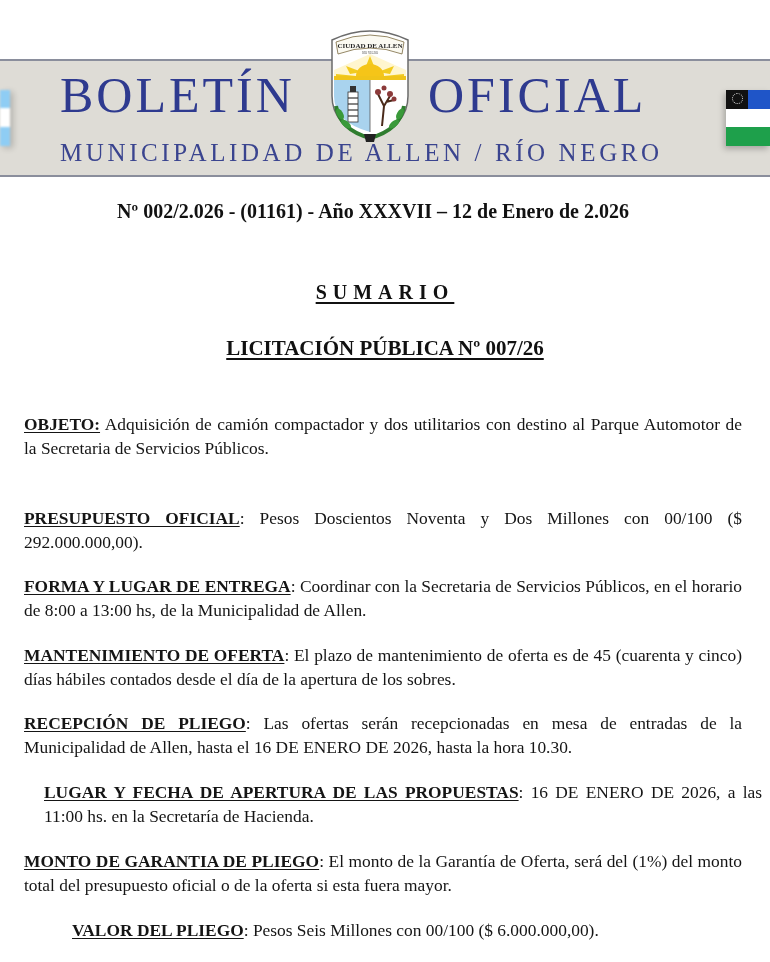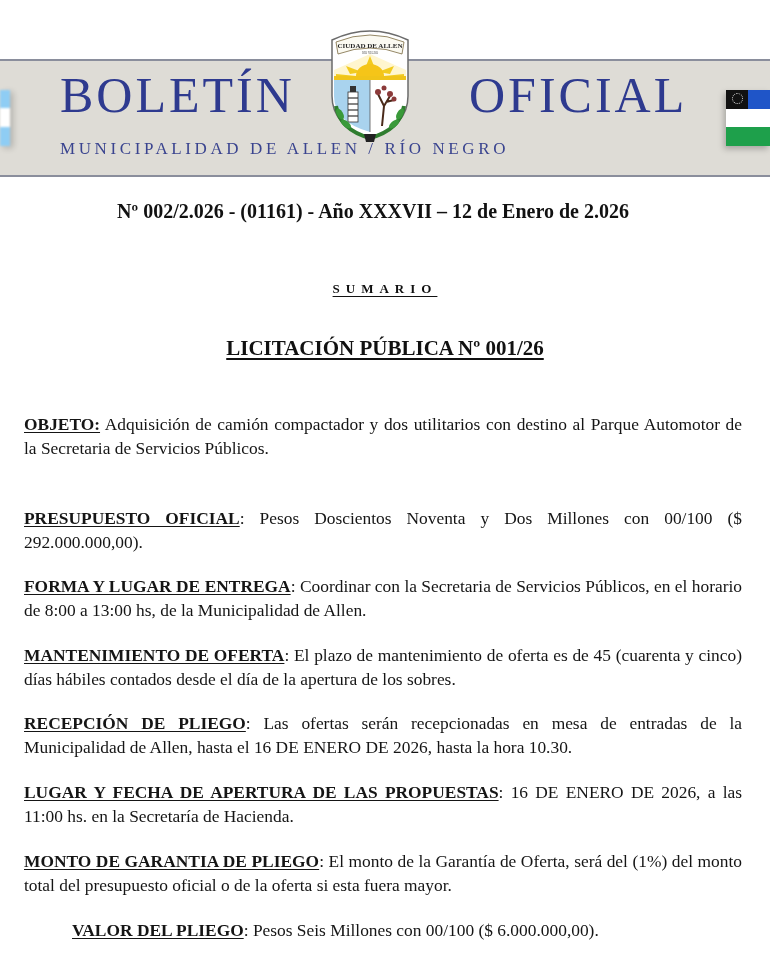--- a/index.html
+++ b/index.html
@@ -31,28 +31,28 @@
       position: absolute;
       top: 70px;
       font-family: "Liberation Serif", "DejaVu Serif", serif;
       font-weight: normal;
       font-size: 50px;
       letter-spacing: 3px;
       color: #2e3a8f;
       line-height: 1;
     }
     .banner-title.left { left: 60px; }
-    .banner-title.right { left: 428px; margin-left: 41px; }
+    .banner-title.right { left: 428px; }
     .banner-sub {
       position: absolute;
       left: 60px;
       top: 140px;
       width: 620px;
       font-family: "Liberation Serif", "DejaVu Serif", serif;
-      font-size: 17px;
+      font-size: 25px;
       letter-spacing: 3.6px;
       color: #3a448f;
       line-height: 1;
       white-space: nowrap;
     }
     .flag-left {
       position: absolute;
       left: 0;
       top: 90px;
       width: 10px;
@@ -105,21 +105,21 @@
       white-space: nowrap;
     }
 
     
     .sumario {
       position: absolute;
       left: 0; top: 281px; width: 770px;
       text-align: center;
       font-family: "Liberation Serif", "DejaVu Serif", serif;
       font-weight: bold;
-      font-size: 13px;
+      font-size: 20px;
       letter-spacing: 6px;
       text-decoration: underline;
       text-underline-offset: 3px;
     }
     .lic-title {
       position: absolute;
       left: 0; top: 335px; width: 770px;
       text-align: center;
       font-family: "Liberation Serif", "DejaVu Serif", serif;
       font-weight: bold;
@@ -213,21 +213,21 @@
     <ellipse cx="68" cy="98" rx="3" ry="6" fill="#3a9a3a" transform="rotate(50 68 98)"></ellipse>
     <path d="M38,108 L50,108 L48,116 L40,116 Z" fill="#222"></path>
   </svg>
 </div>
 
 <div class="issue-line">Nº 002/2.026 - (01161) - Año XXXVII – 12 de Enero de 2.026</div>
 
 <div class="sumario">SUMARIO</div>
 
 <div class="lic-title">
-  <div>LICITACIÓN PÚBLICA Nº 001/26</div>
+  <div>LICITACIÓN PÚBLICA Nº 007/26</div>
 </div>
 
 <div class="section" style="top:412px;">
   <span class="label">OBJETO:</span><span> Adquisición de camión compactador y dos utilitarios con destino al Parque Automotor de  la Secretaria de Servicios Públicos.</span>
 </div>
 
 <div class="section" style="top:506px;">
   <span class="label">PRESUPUESTO OFICIAL</span><span>: Pesos Doscientos Noventa y Dos Millones  con 00/100 ($ 292.000.000,00).</span>
 </div>
 
@@ -236,21 +236,21 @@
 </div>
 
 <div class="section" style="top:643px;">
   <span class="label">MANTENIMIENTO DE OFERTA</span><span>: El plazo de mantenimiento de oferta es de 45 (cuarenta y cinco) días hábiles contados desde el día de la apertura de los sobres.</span>
 </div>
 
 <div class="section" style="top:711px;">
   <span class="label">RECEPCIÓN DE PLIEGO</span><span>: Las ofertas serán recepcionadas en mesa de entradas de la Municipalidad de Allen, hasta el 16 DE ENERO DE 2026, hasta la hora 10.30.</span>
 </div>
 
-<div class="section" style="top:780px;">
+<div class="section" style="top:780px;margin-left:20px;">
   <span class="label">LUGAR Y FECHA DE APERTURA DE LAS PROPUESTAS</span><span>: 16 DE ENERO DE 2026, a las 11:00 hs. en la Secretaría de Hacienda.</span>
 </div>
 
 <div class="section" style="top:849px;">
   <span class="label">MONTO DE GARANTIA DE PLIEGO</span><span>: El monto de la Garantía de Oferta, será del (1%) del monto total del presupuesto oficial o de la oferta si esta fuera mayor.</span>
 </div>
 
 <div class="section" style="top:918px;margin-left:48px;">
   <span class="label">VALOR DEL PLIEGO</span><span>: Pesos Seis Millones con 00/100 ($ 6.000.000,00).</span>
 </div>

